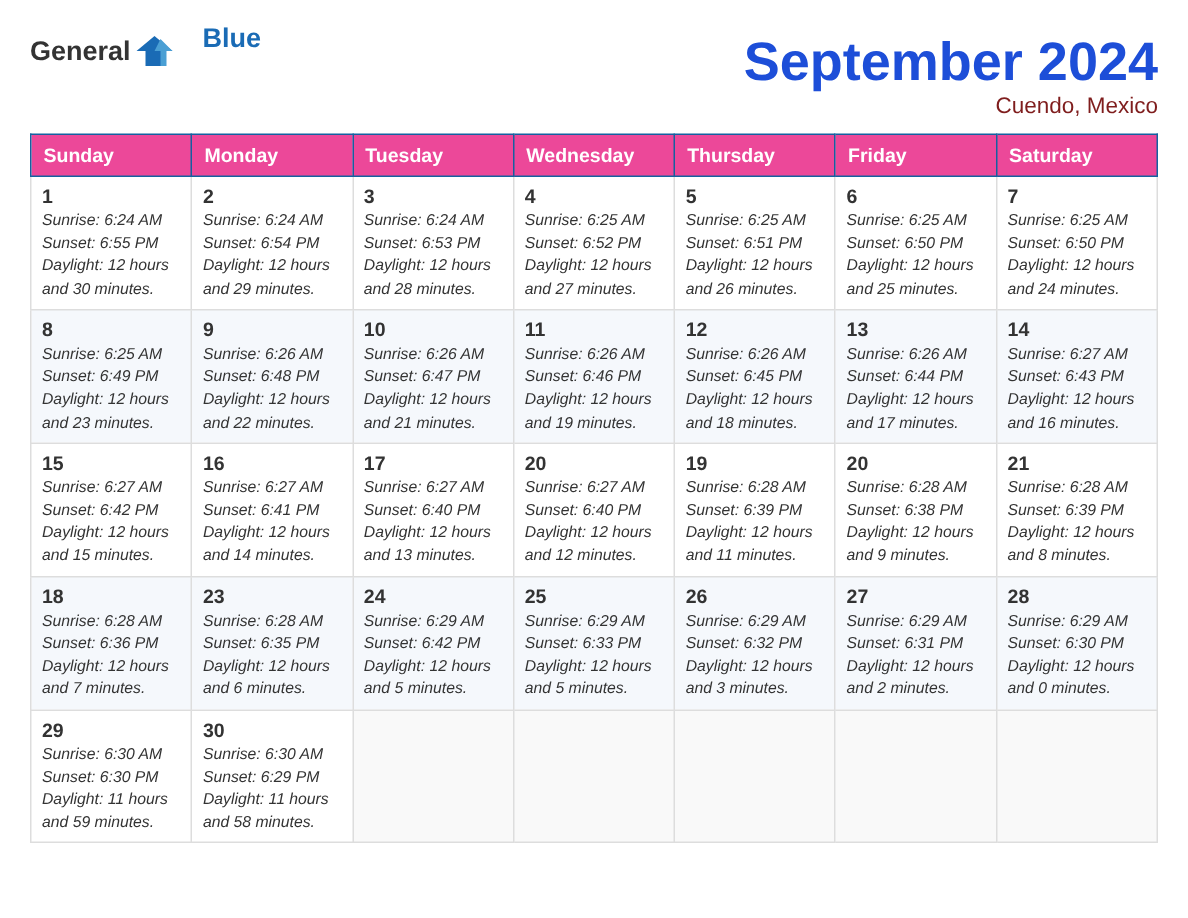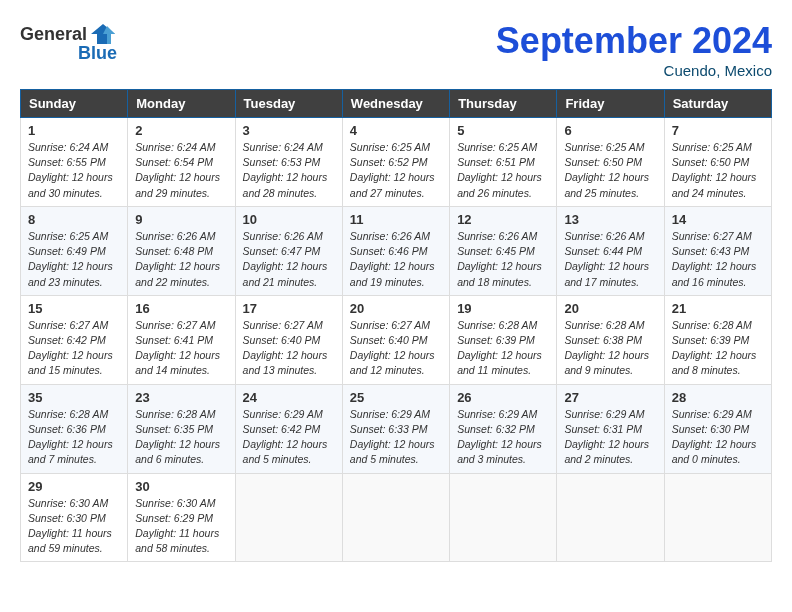--- a/index.html
+++ b/index.html
@@ -40,29 +40,29 @@
     .title-block {
       text-align: right;
     }
     .month-year {
       font-size: 36px;
       font-weight: bold;
       color: #1d4ed8;
     }
     .location {
       font-size: 15px;
-      color: #0c4a6e;
+      color: #7f1d1d;
     }
     .calendar {
       width: 100%;
       border-collapse: collapse;
       border: 1px solid #ccc;
     }
     .calendar th {
-      background: #404040;
+      background: #ec4899;
       color: #fff;
       font-size: 13px;
       font-weight: bold;
       padding: 6px 8px;
       text-align: left;
       border: 1px solid #1560a0;
     }
     .calendar td {
       vertical-align: top;
       padding: 5px 7px;
@@ -88,29 +88,29 @@
     }
     td.empty {
       background: #f9f9f9;
     }
   </style>
 </head>
 <body>
 
 <div class="header">
   <div class="logo">
-    <div style="display:flex; flex-direction:column; align-items:flex-end;">
+    <div style="display:flex; flex-direction:row; align-items:flex-start;">
       <div style="display:flex; align-items:center; gap:2px;">
         <span class="logo-text-general">General</span>
         <svg class="logo-icon" viewBox="0 0 28 28" xmlns="http://www.w3.org/2000/svg">
           <polygon points="14,4 26,14 20,14 20,24 8,24 8,14 2,14" fill="#1a6bb5"></polygon>
           <polygon points="18,6 26,14 22,14 22,24 18,24 18,14 14,14" fill="#4a9fd4"></polygon>
         </svg>
       </div>
-      <span class="logo-text-blue" style="margin-top:-4px; margin-left:6px;">Blue</span>
+      <span class="logo-text-blue" style="margin-top:-4px; margin-left:18px;">Blue</span>
     </div>
   </div>
   <div class="title-block">
     <div class="month-year">September 2024</div>
     <div class="location">Cuendo, Mexico</div>
   </div>
 </div>
 
 <table class="calendar">
   <thead>
@@ -294,21 +294,21 @@
           <span class="day-number">21</span>
           <div class="day-info">
             <span>Sunrise: 6:28 AM</span><br>
             <span>Sunset: 6:39 PM</span><br>
             <span>Daylight: 12 hours and 8 minutes.</span>
           </div>
         </td>
       </tr>
       <tr>
         <td>
-          <span class="day-number">35</span>
+          <span class="day-number">18</span>
           <div class="day-info">
             <span>Sunrise: 6:28 AM</span><br>
             <span>Sunset: 6:36 PM</span><br>
             <span>Daylight: 12 hours and 7 minutes.</span>
           </div>
         </td>
         <td>
           <span class="day-number">23</span>
           <div class="day-info">
             <span>Sunrise: 6:28 AM</span><br>

